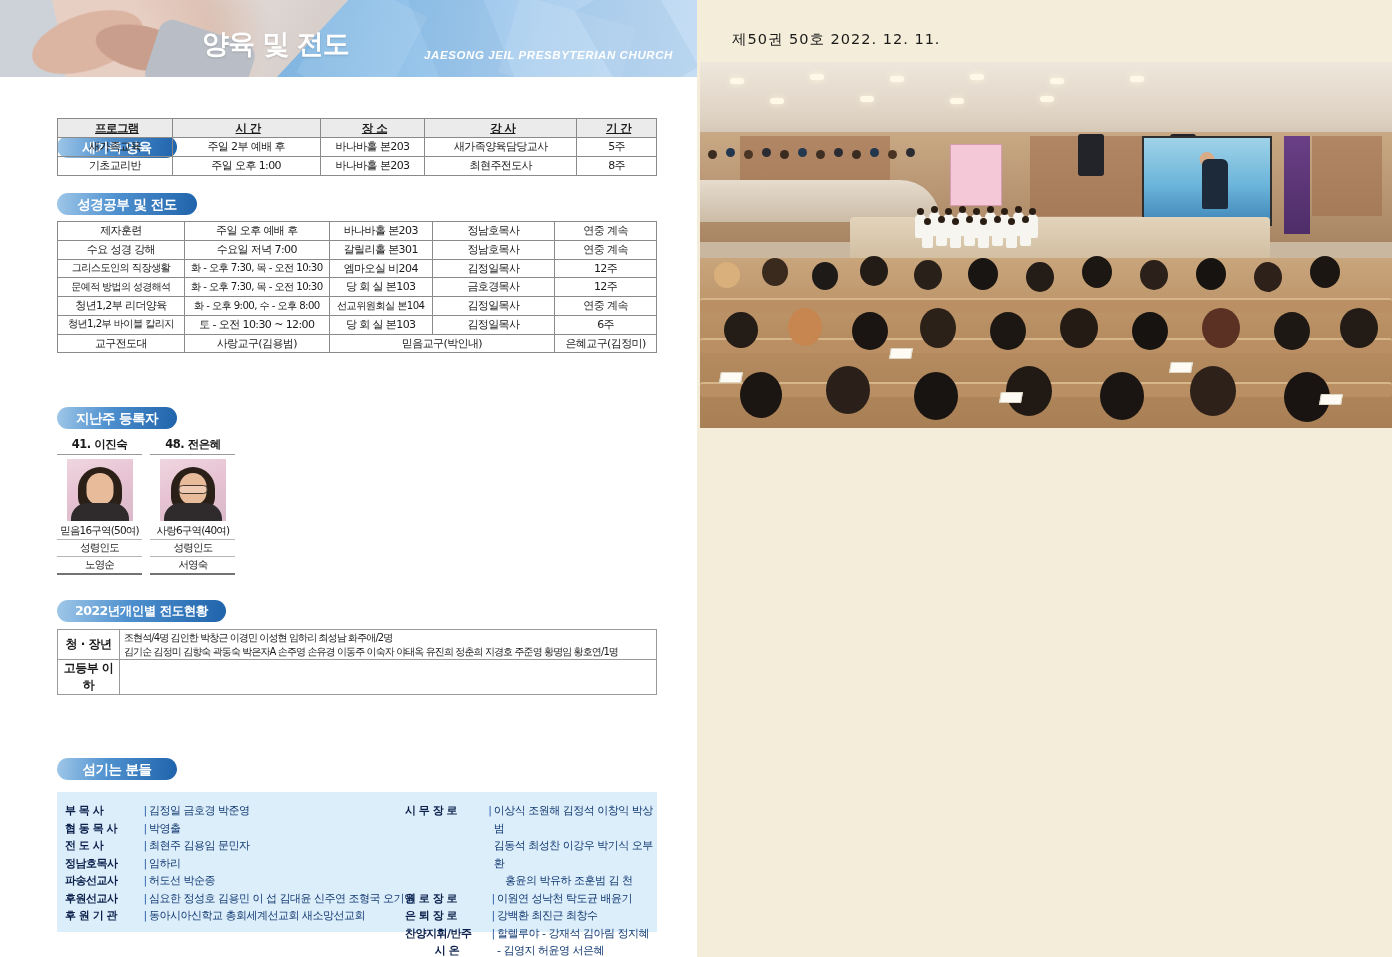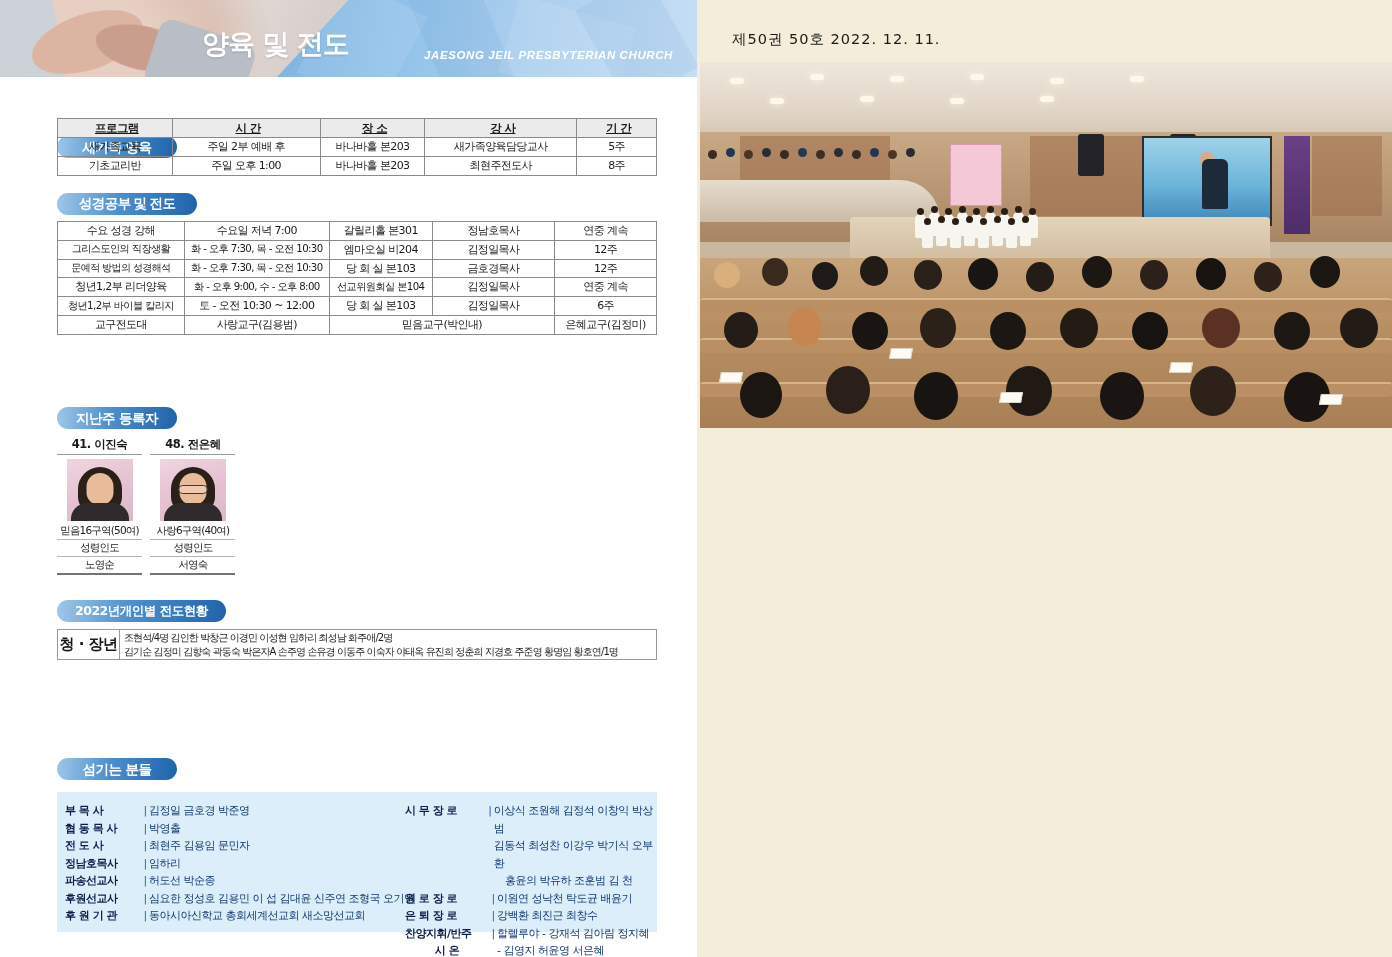--- a/index.html
+++ b/index.html
@@ -105,21 +105,21 @@
   .nm-line {
     font-size:10.5px; color:#1a1a1a; text-align:center; letter-spacing:-0.8px;
     border-bottom:1px solid #b5b5b5; padding:1px 0; font-family:"DejaVu Sans", sans-serif;
   }
   .nm-line.last { border-bottom:2px solid #737373; }
 
   
   #evang-table { position:absolute; left:57px; top:629px; width:600px; border-collapse:collapse;
     font-family:"DejaVu Sans", sans-serif; }
   #evang-table td { border:1px solid #9a9a9a; font-size:10px; color:#1a1a1a; letter-spacing:-0.9px; }
-  #evang-table td.lbl { width:62px; text-align:center; font-weight:700; font-size:15px; background:#ffffff; letter-spacing:-0.5px;}
+  #evang-table td.lbl { width:62px; text-align:center; font-weight:700; font-size:12px; background:#ffffff; letter-spacing:-0.5px;}
   #evang-table td.val { padding:1px 4px; text-align:left; line-height:1.35; }
 
   
   #serve-box {
     position:absolute; left:57px; top:792px; width:600px; height:140px;
     background:#ddeefb;
   }
   .serve-col { position:absolute; top:10px; font-family:"DejaVu Sans", sans-serif; }
   .serve-col.c1 { left:8px; }
   .serve-col.c2 { left:348px; }
@@ -252,33 +252,40 @@
           <td>기초교리반</td>
           <td>주일 오후 1:00</td>
           <td>바나바홀 본203</td>
           <td>최현주전도사</td>
           <td>8주</td>
         </tr>
       </tbody>
     </table>
 
     <div class="pill-wrap" style="left:57px; top:193px;">
-      <span class="pill" style="min-width:140px;font-family:Liberation Serif, serif;">성경공부 및 전도</span>
+      <span class="pill" style="min-width:140px;">성경공부 및 전도</span>
     </div>
 
     <table class="blt" id="tbl-bible" style="left:57px; top:221px; width:600px;">
       <colgroup>
           <col style="width:127px">
           <col style="width:145px">
           <col style="width:103px">
           <col style="width:123px">
           <col style="width:102px">
         </colgroup>
       <tbody>
         <tr>
+          <td>제자훈련</td>
+          <td>주일 오후 예배 후</td>
+          <td>바나바홀 본203</td>
+          <td>정남호목사</td>
+          <td>연중 계속</td>
+        </tr>
+        <tr>
           <td>수요 성경 강해</td>
           <td>수요일 저녁 7:00</td>
           <td>갈릴리홀 본301</td>
           <td>정남호목사</td>
           <td>연중 계속</td>
         </tr>
         <tr>
           <td style="font-size:10.2px">그리스도인의 직장생활</td>
           <td style="font-size:10.2px">화 - 오후 7:30, 목 - 오전 10:30</td>
           <td>엠마오실 비204</td>
@@ -350,20 +357,24 @@
     </div>
 
     <table id="evang-table">
       <tbody>
         <tr>
           <td class="lbl">청 · 장년</td>
           <td class="val">
             <div>조현석/4명  김인한 박창근 이경민 이성현 임하리 최성남 화주애/2명</div>
             <div>김기순 김정미 김향숙 곽동숙 박은자A 손주영 손유경 이동주 이숙자 야태옥 유진희 정춘희 지경호 주준영 황명임 황호연/1명</div>
           </td>
+        </tr>
+        <tr style="height:17px;">
+          <td class="lbl">고등부 이하</td>
+          <td class="val"></td>
         </tr>
       </tbody>
     </table>
 
     <div class="pill-wrap" style="left:57px; top:758px;">
       <span class="pill">섬기는 분들</span>
     </div>
 
     <div id="serve-box">
       <div class="serve-col c1">

